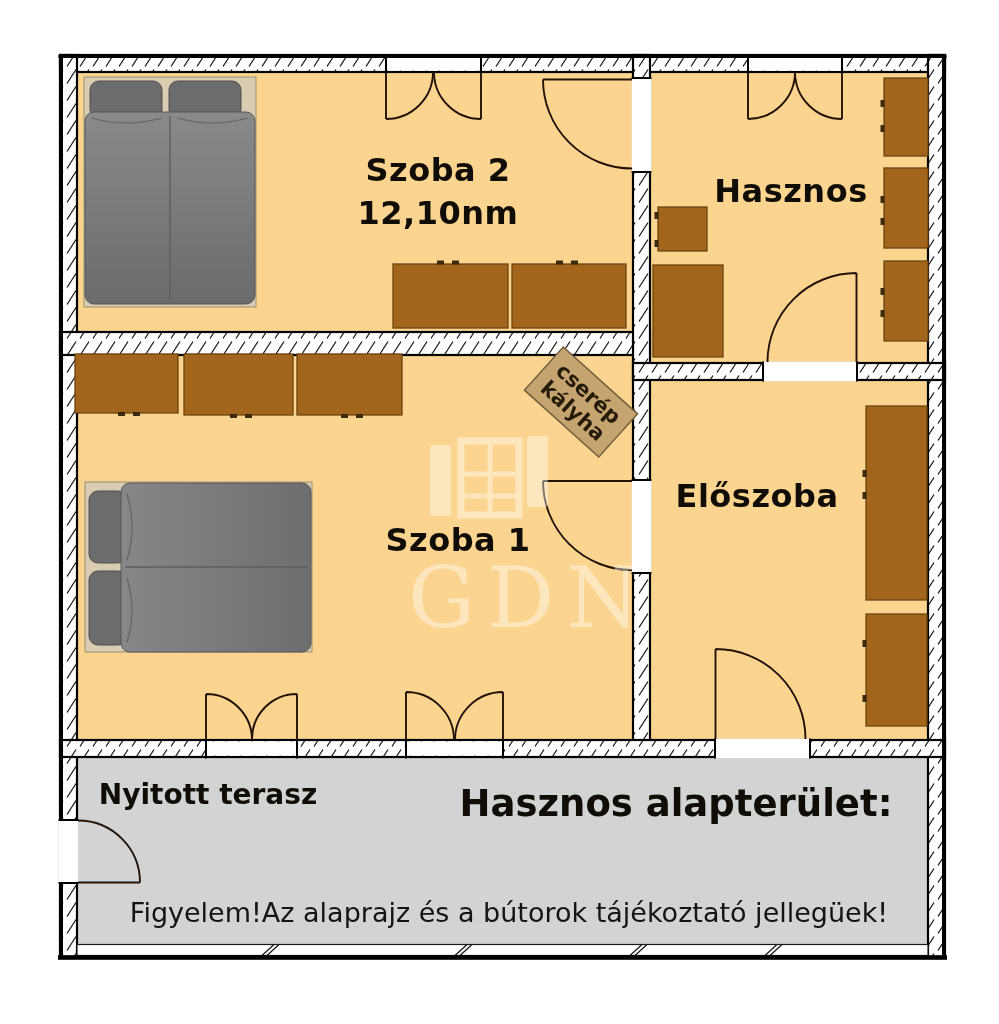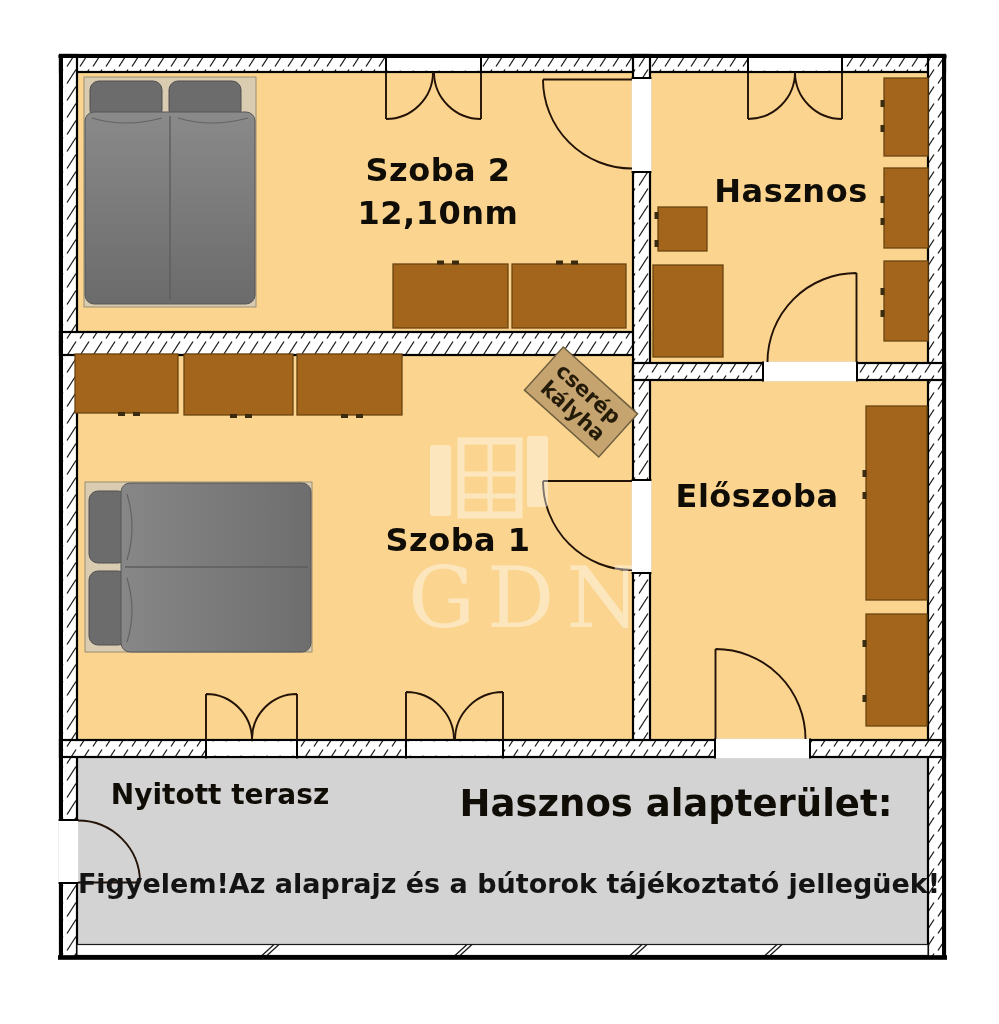--- a/index.html
+++ b/index.html
@@ -217,23 +217,23 @@
 </div>
 <div class="lbl room" style="left:791px;top:170px;">
   <div>Hasznos</div>
 </div>
 <div class="lbl room" style="left:446px;top:519px;margin-left:12px;">
   <div>Szoba 1</div>
 </div>
 <div class="lbl room" style="left:757px;top:475px;">
   <div>Előszoba</div>
 </div>
-<div class="lbl terrace-lbl" style="left:220px;top:776px;">
+<div class="lbl terrace-lbl" style="left:208px;top:776px;">
   <div>Nyitott terasz</div>
 </div>
 
 <div class="lbl summary-lbl" style="left:676px;top:776px;">
   <div>Hasznos alapterület:</div>
 </div>
 
-<div class="disclaimer" style="left:509px;top:868px;font-weight:bold;">Figyelem!Az alaprajz és a bútorok tájékoztató jellegüek!</div>
+<div class="disclaimer" style="left:509px;top:897px;">Figyelem!Az alaprajz és a bútorok tájékoztató jellegüek!</div>
 
 </div>
 
 </body></html>

